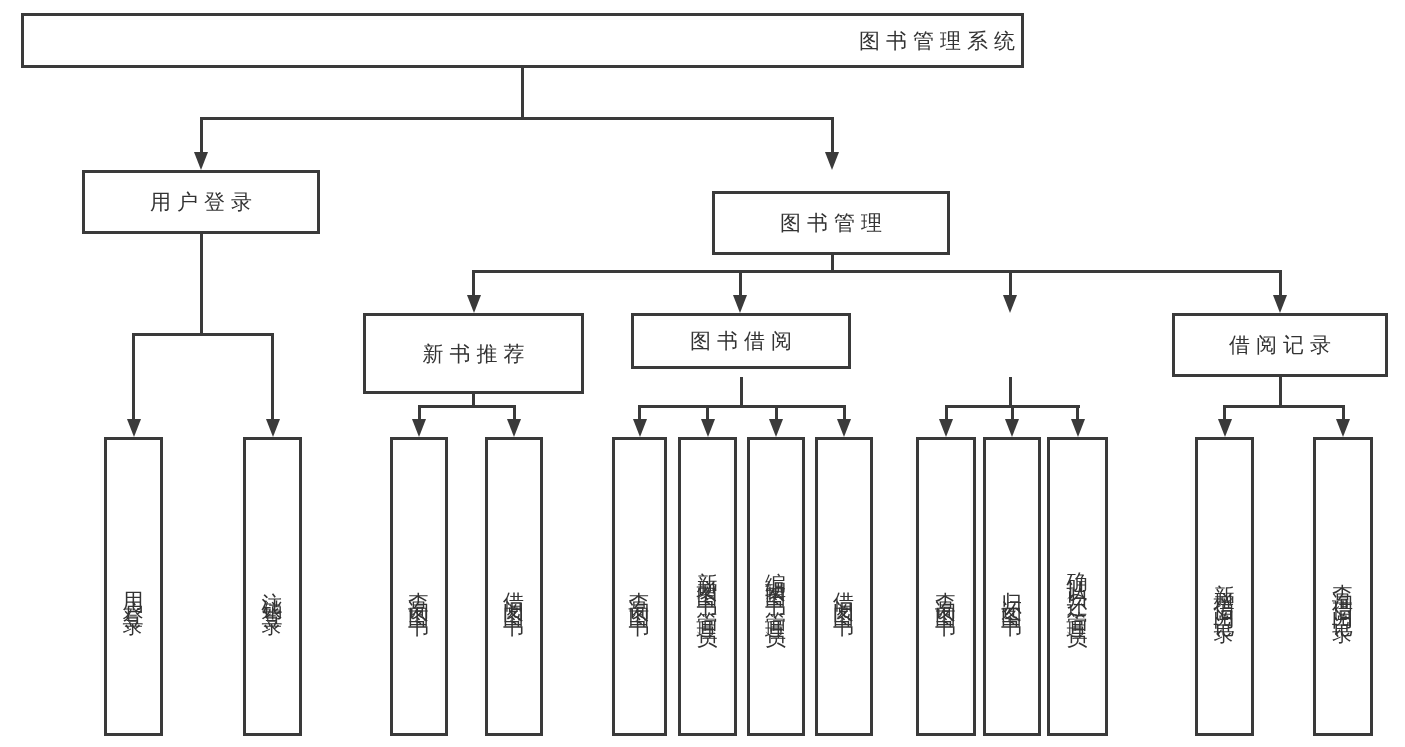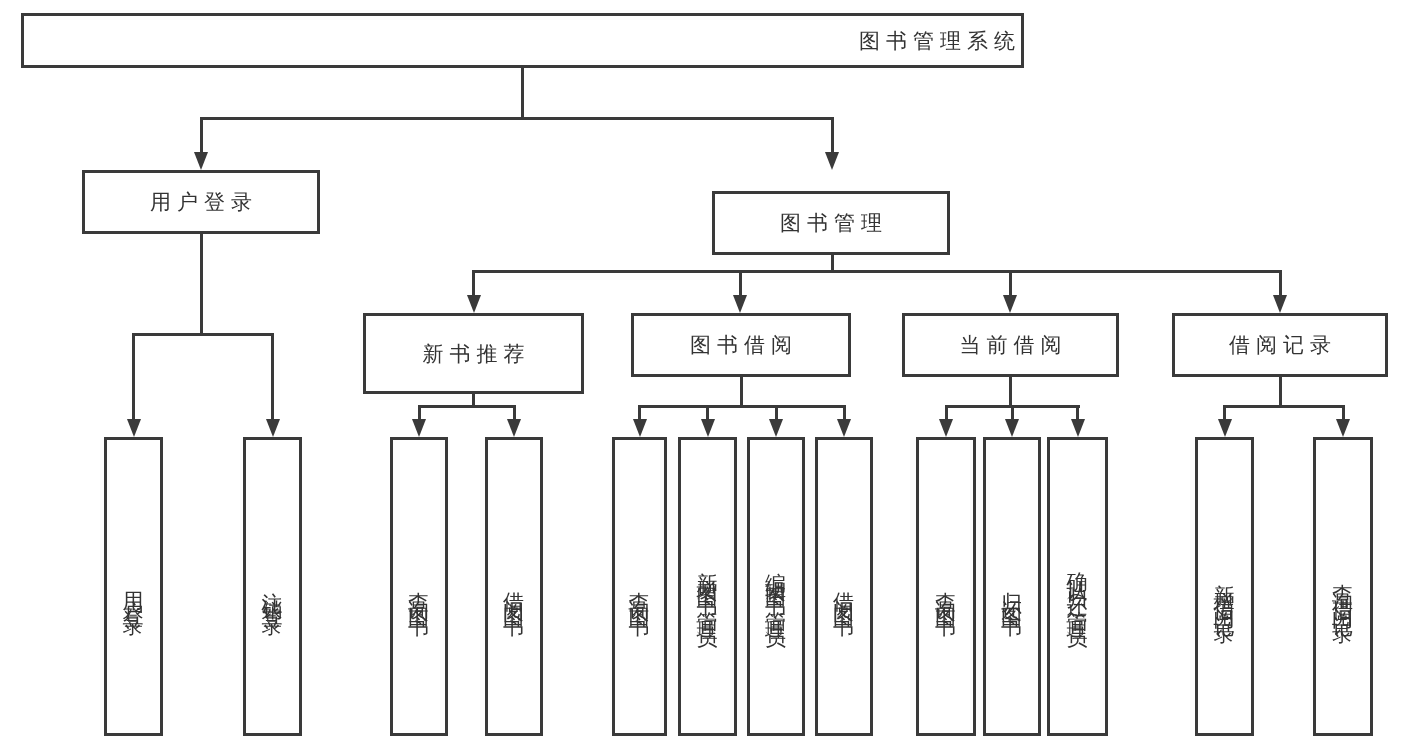--- a/index.html
+++ b/index.html
@@ -70,27 +70,24 @@
   </div>
 
   <div class="node" style="left:712px;top:170px;width:238px;height:64px;margin-top:21px;">
     <span>图书管理</span>
   </div>
 
   <div class="node" style="left:363px;top:313px;width:221px;height:81px;">
     <span>新书推荐</span>
   </div>
 
-  <div class="node" style="left:631px;top:313px;width:220px;height:64px;">
+  <div class="node" style="left:631px;top:313px;width:220px;height:56px;">
     <span>图书借阅</span>
   </div>
 
-  <div class="node" style="left:902px;top:313px;width:217px;height:64px;">
-    <span>当前借阅</span>
-  </div>
 
   <div class="node" style="left:1172px;top:313px;width:216px;height:64px;">
     <span>借阅记录</span>
   </div>
 
   <div class="node leaf" style="left:104px;width:59px;">
     <span>用户登录</span>
   </div>
   <div class="node leaf" style="left:243px;width:59px;">
     <span>注销登录</span>

